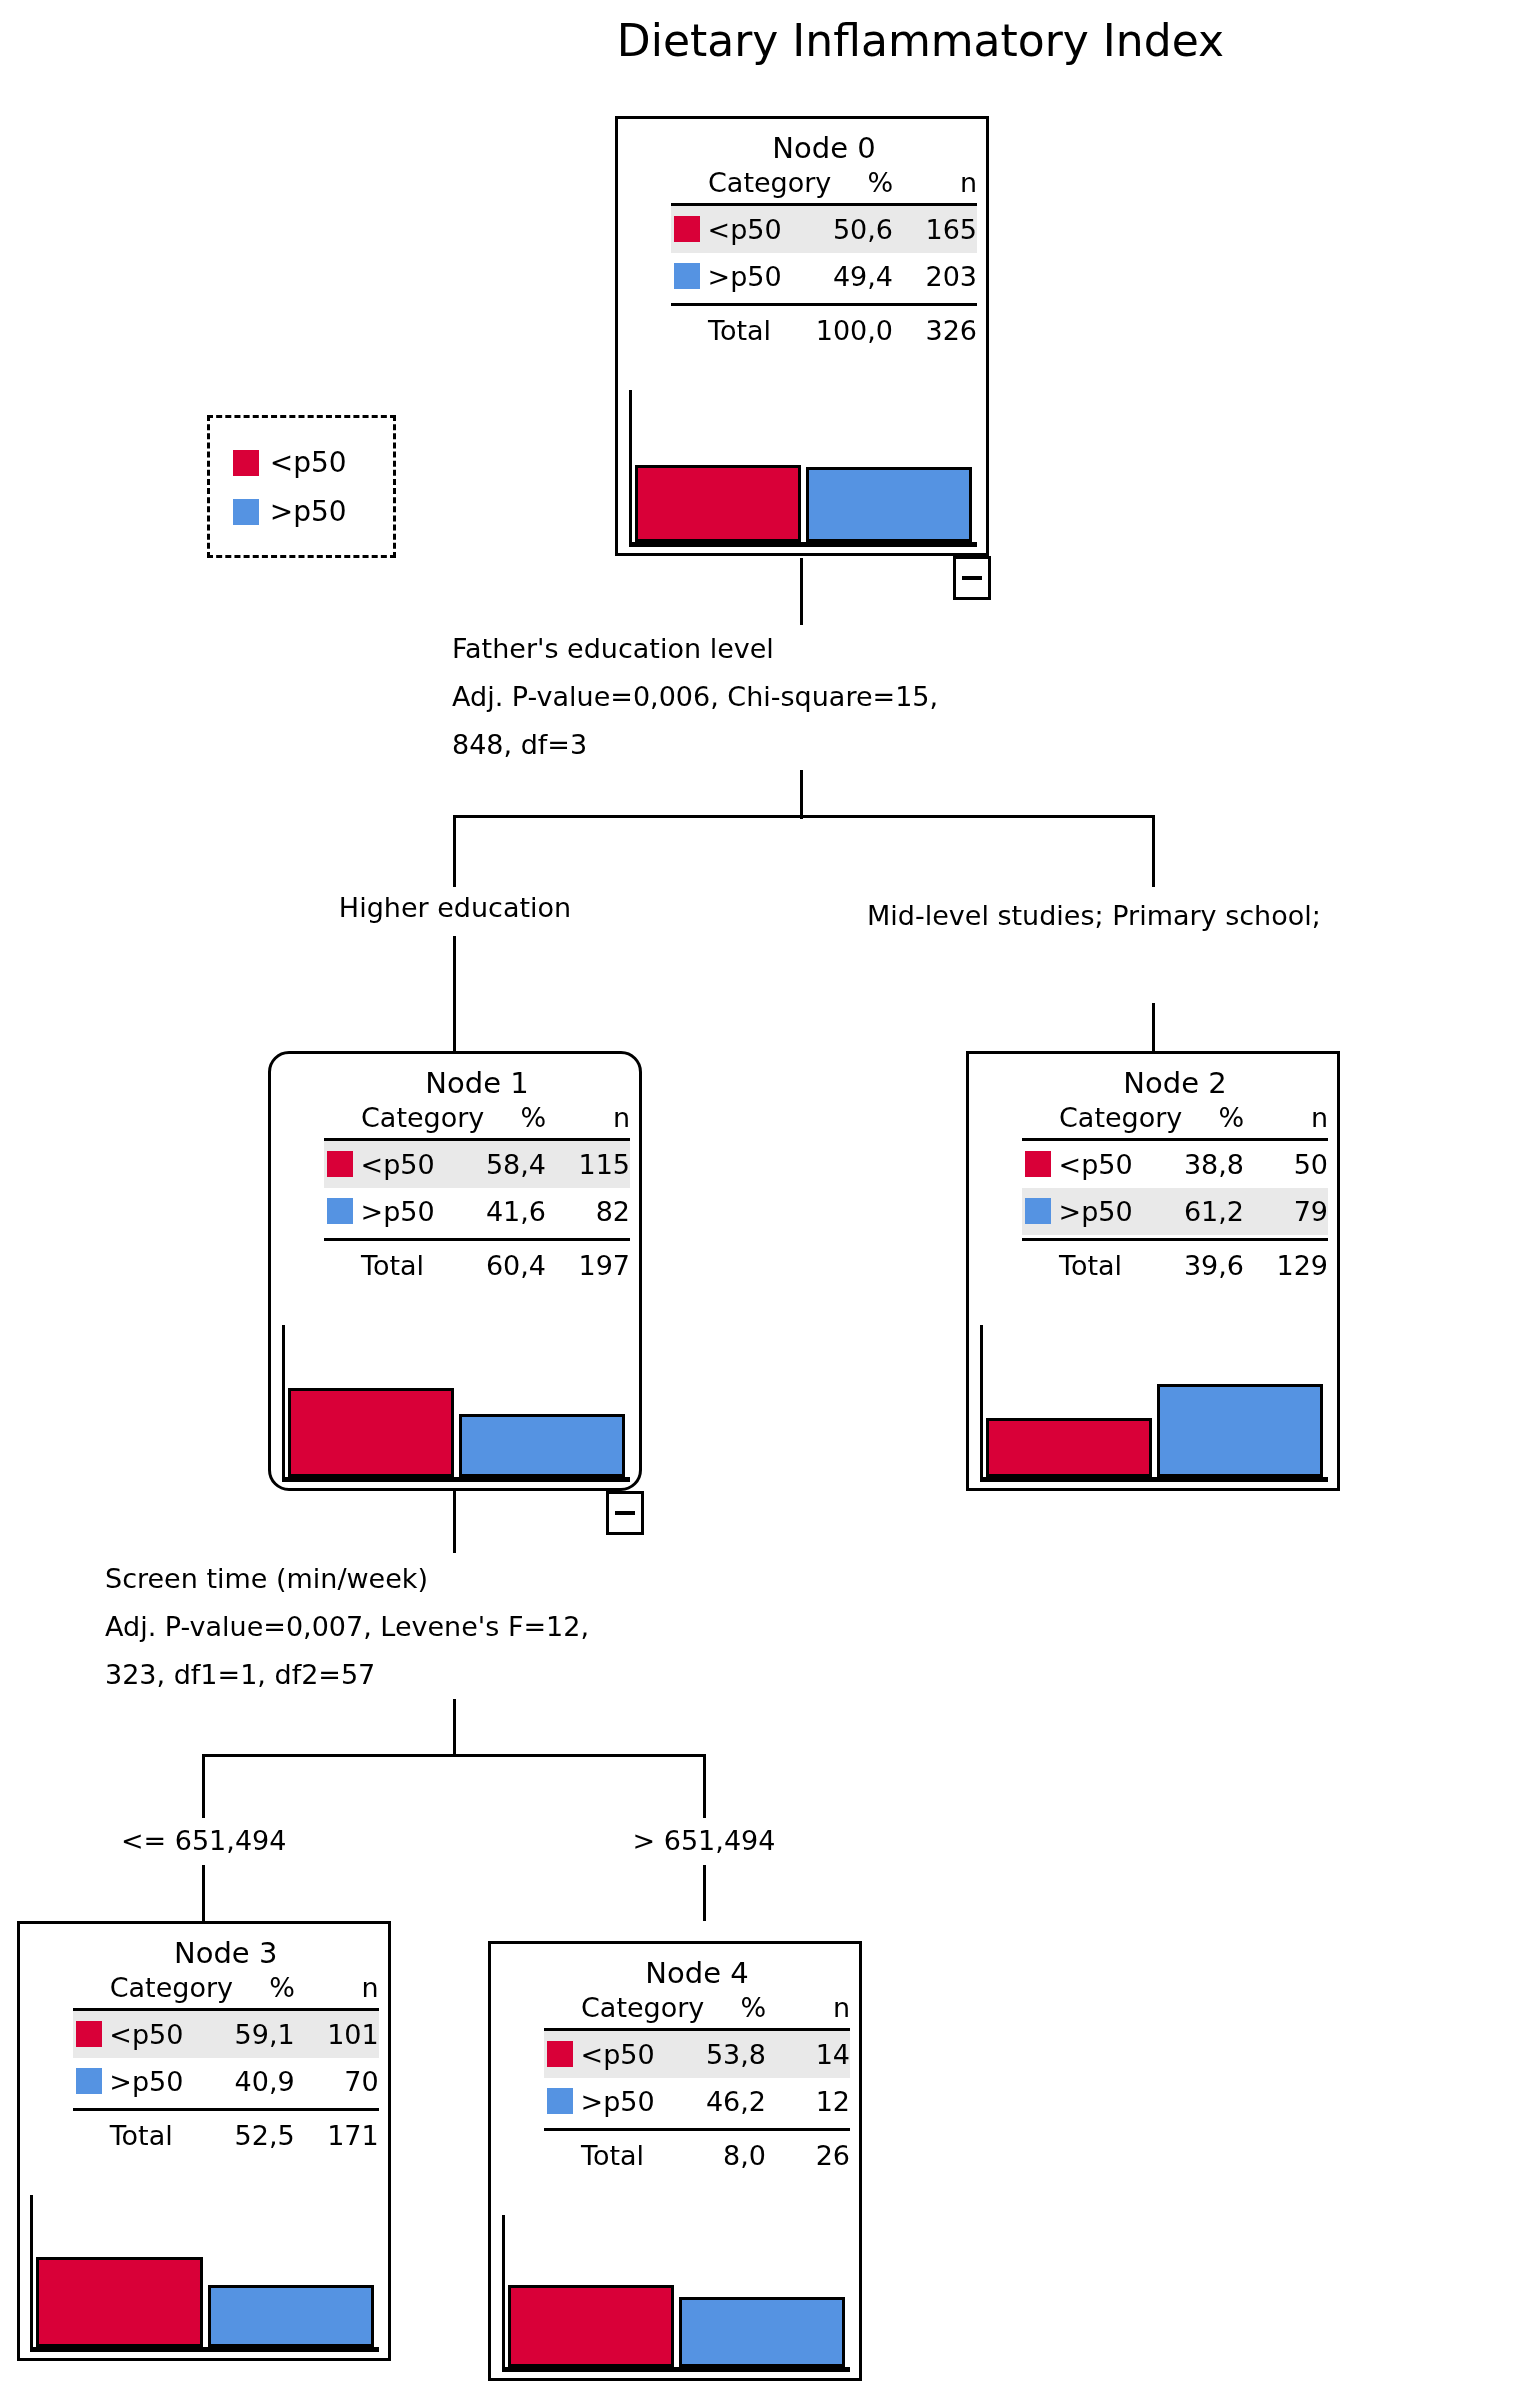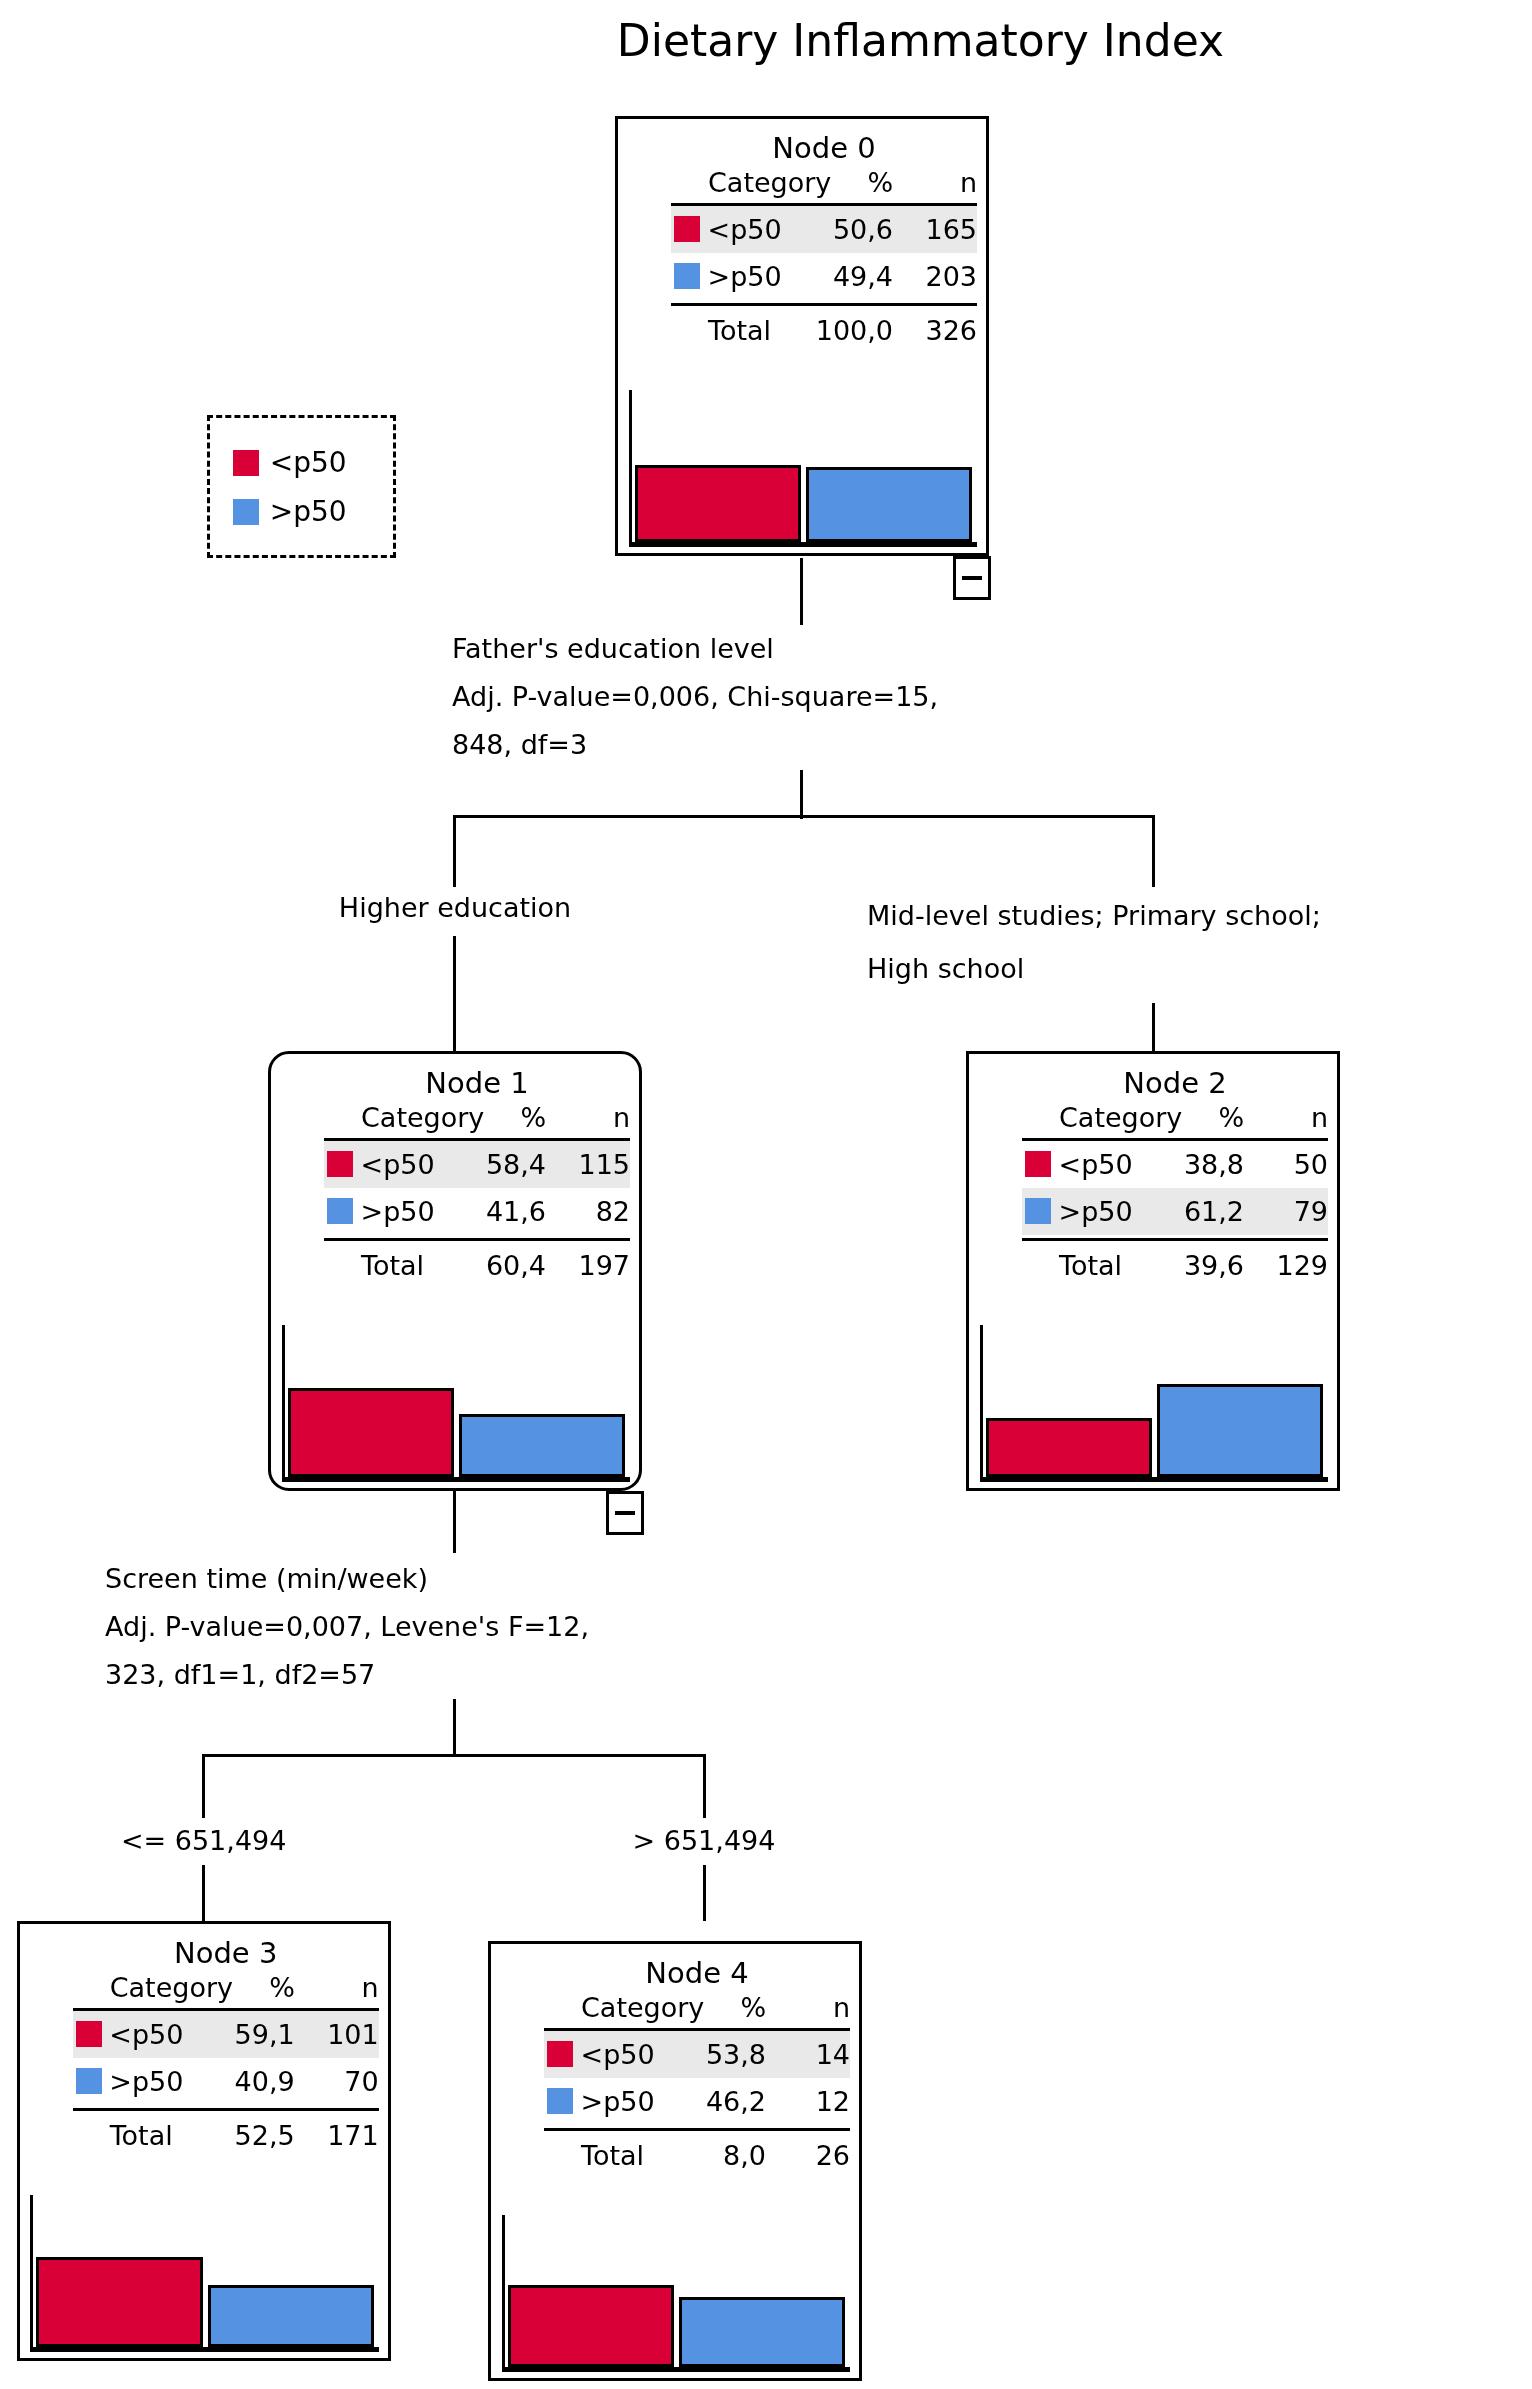--- a/index.html
+++ b/index.html
@@ -120,21 +120,20 @@
     <div>848, df=3</div>
   </div>
   <div class="vline" style="left:800px;top:770px;width:3px;height:49px;"></div>
   <div class="hline" style="left:453px;top:815px;width:701px;height:3px;"></div>
   <div class="vline" style="left:453px;top:815px;width:3px;height:72px;"></div>
   <div class="branch-label center" style="left:265px;top:889px;width:380px;">Higher education</div>
   <div class="vline" style="left:453px;top:936px;width:3px;height:116px;"></div>
   <div class="vline" style="left:1152px;top:815px;width:3px;height:72px;"></div>
   <div class="branch-label two-line" style="left:867px;top:889px;width:654px;">
     <div>Mid-level studies; Primary school;</div>
-    <div>High school</div>
   </div>
   <div class="vline" style="left:1152px;top:1003px;width:3px;height:49px;"></div>
 
   <div class="node" style="left:268px;top:1051px;border-radius:21px;">
     <div class="node-title">Node 1</div>
     <div class="thead">
       <span class="c-cat">Category</span>
       <span class="c-pct">%</span>
       <span class="c-n">n</span>
     </div>

